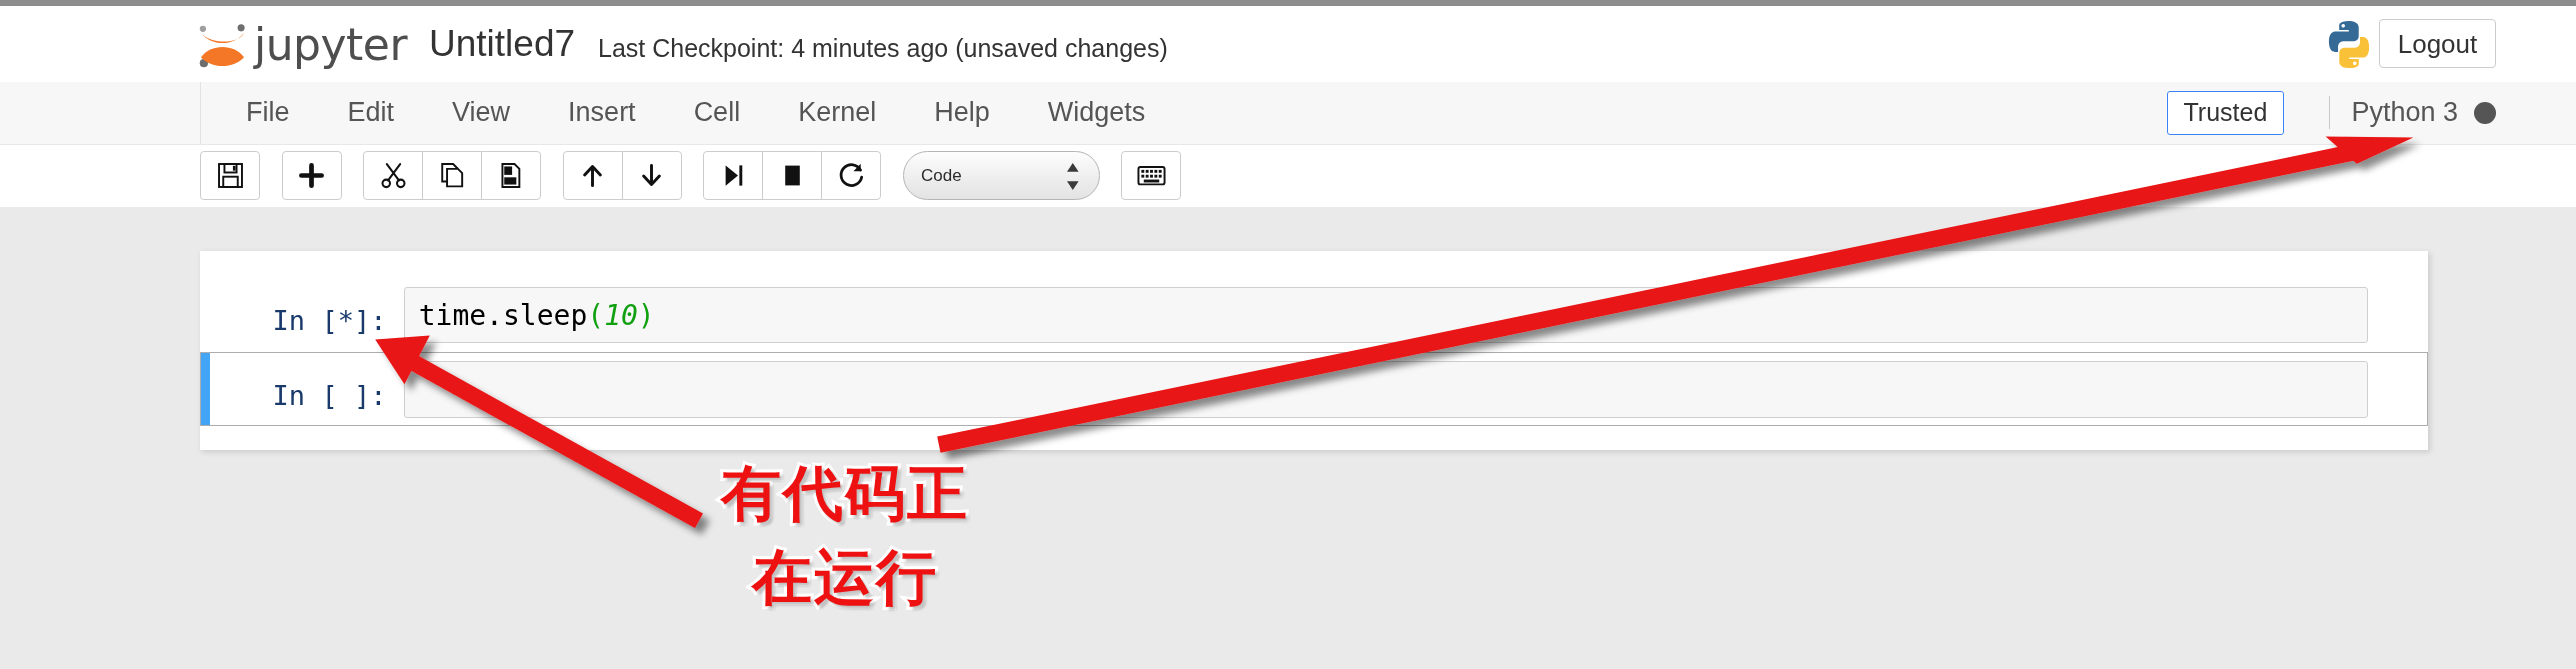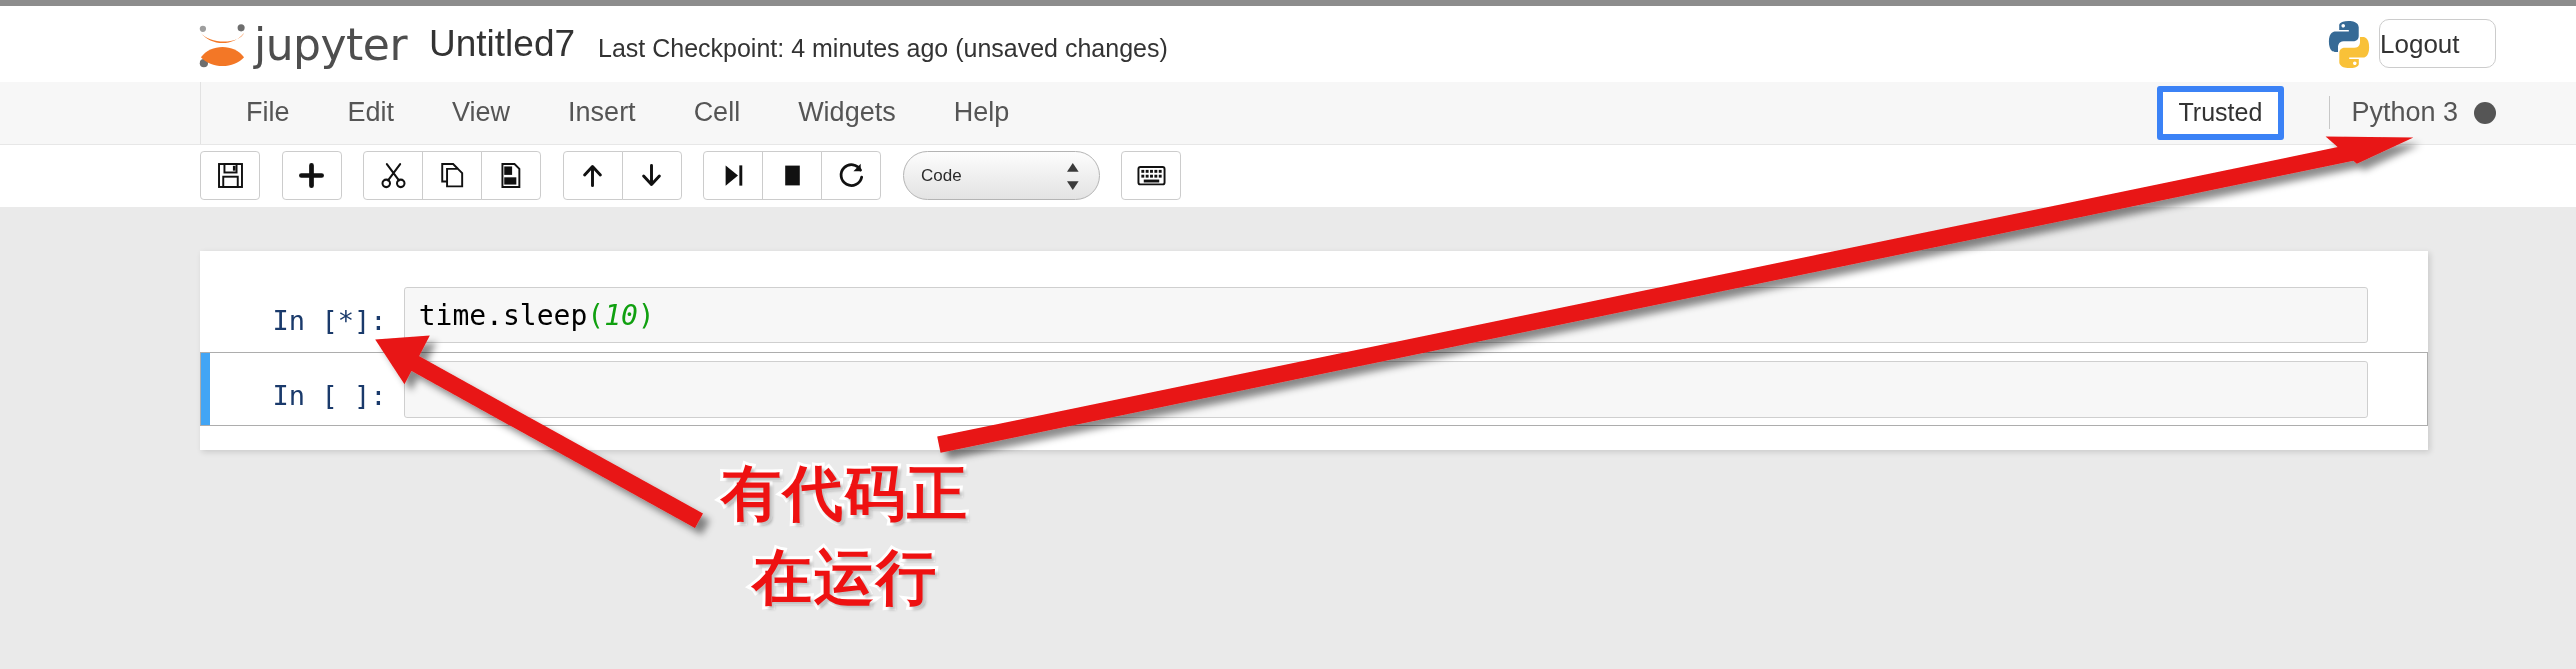--- a/index.html
+++ b/index.html
@@ -79,25 +79,26 @@
   #python-logo {
     position: absolute;
     right: 200px; top: 11.7px;
     width: 53px; height: 53px;
   }
   #logout-button {
     position: absolute;
     right: 80px; top: 12.7px;
     width: 117px; height: 49px;
     border: 1px solid #cccccc;
-    border-radius: 10px;
+    border-radius: 4px;
     background: #ffffff;
     color: #333333;
     font-size: 26px;
     line-height: 49px;
+    text-align: center;
     cursor: pointer;
     box-sizing: border-box;
   }
 
   
   #menu-bar {
     position: absolute;
     left: 0; top: 76px;
     width: 2576px; height: 62px;
     background: #f7f7f7;
@@ -127,21 +128,21 @@
     white-space: nowrap;
   }
   #menu-right {
     position: absolute;
     right: 80px; top: 0;
     height: 62px;
     display: flex;
     align-items: center;
   }
   #trusted-badge {
-    border: 6px solid #3b82f6;
+    border: 1px solid #3b82f6;
     border-radius: 2.9px;
     background: #ffffff;
     color: #333333;
     font-size: 25px;
     padding: 6.8px 15.6px;
     cursor: pointer;
     white-space: nowrap;
   }
   #kernel-divider {
     width: 1px;
@@ -336,22 +337,23 @@
   </div>
 
   <div id="menu-bar">
     <div id="menu-left-divider"></div>
     <div id="menu-items">
       <div class="menu-item">File</div>
       <div class="menu-item">Edit</div>
       <div class="menu-item">View</div>
       <div class="menu-item">Insert</div>
       <div class="menu-item">Cell</div>
+      <div class="menu-item">Kernel</div>
+      <div class="menu-item">Help</div>
       <div class="menu-item">Widgets</div>
-      <div class="menu-item">Help</div>
     </div>
     <div id="menu-right">
       <div id="trusted-badge">Trusted</div>
       <div id="kernel-divider"></div>
       <div id="kernel-name">Python 3</div>
       <div id="kernel-indicator"></div>
     </div>
   </div>
 
   <div id="toolbar">

